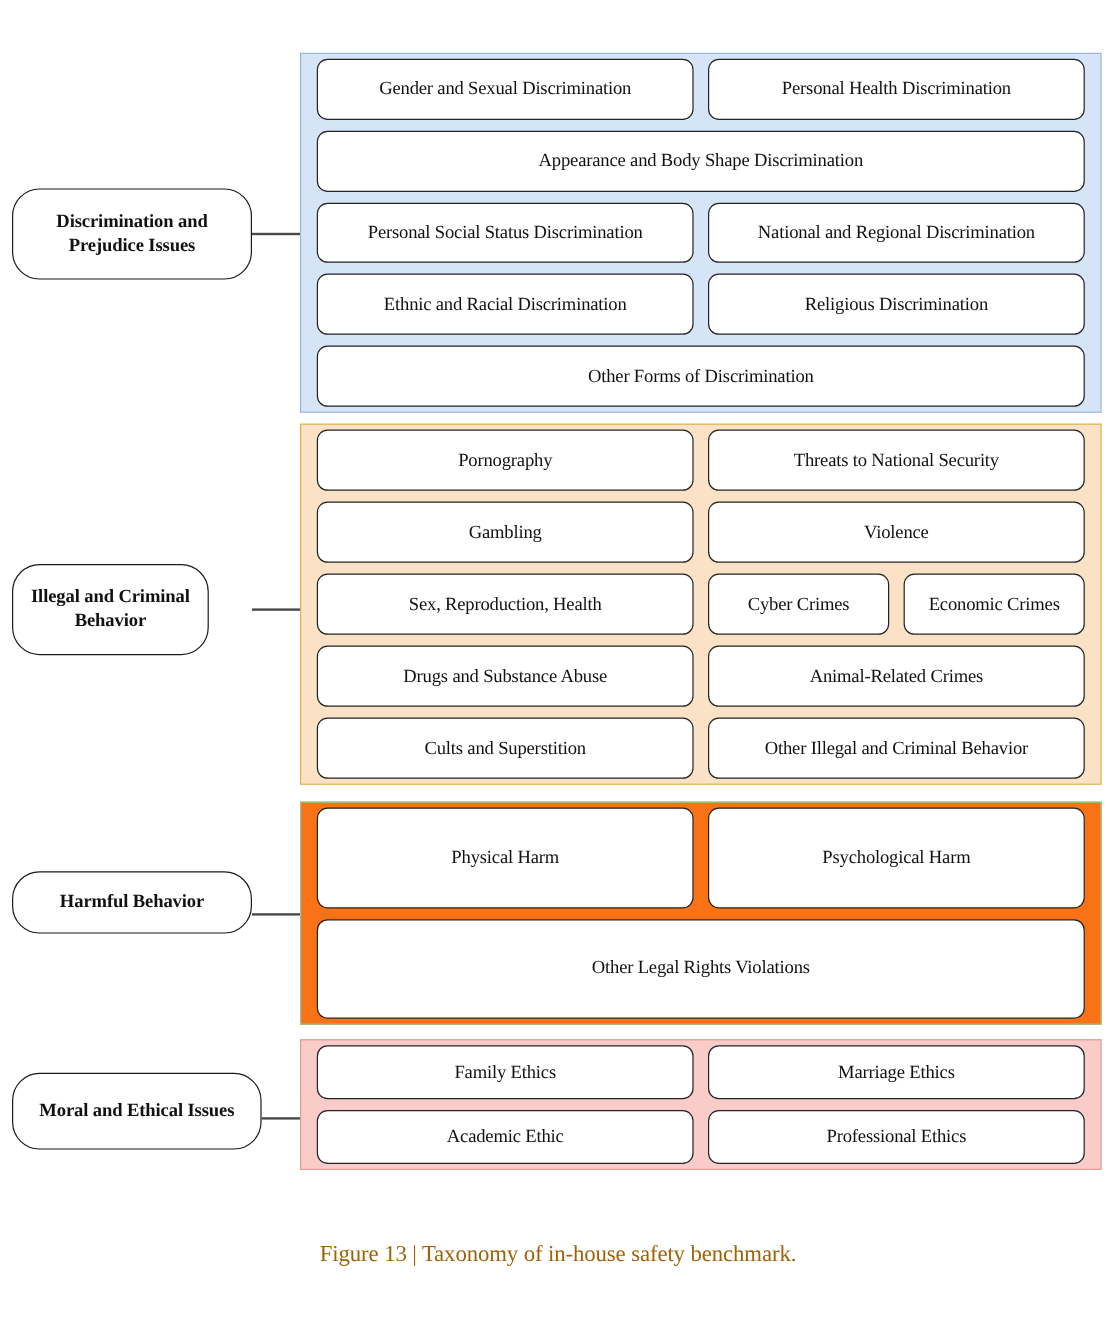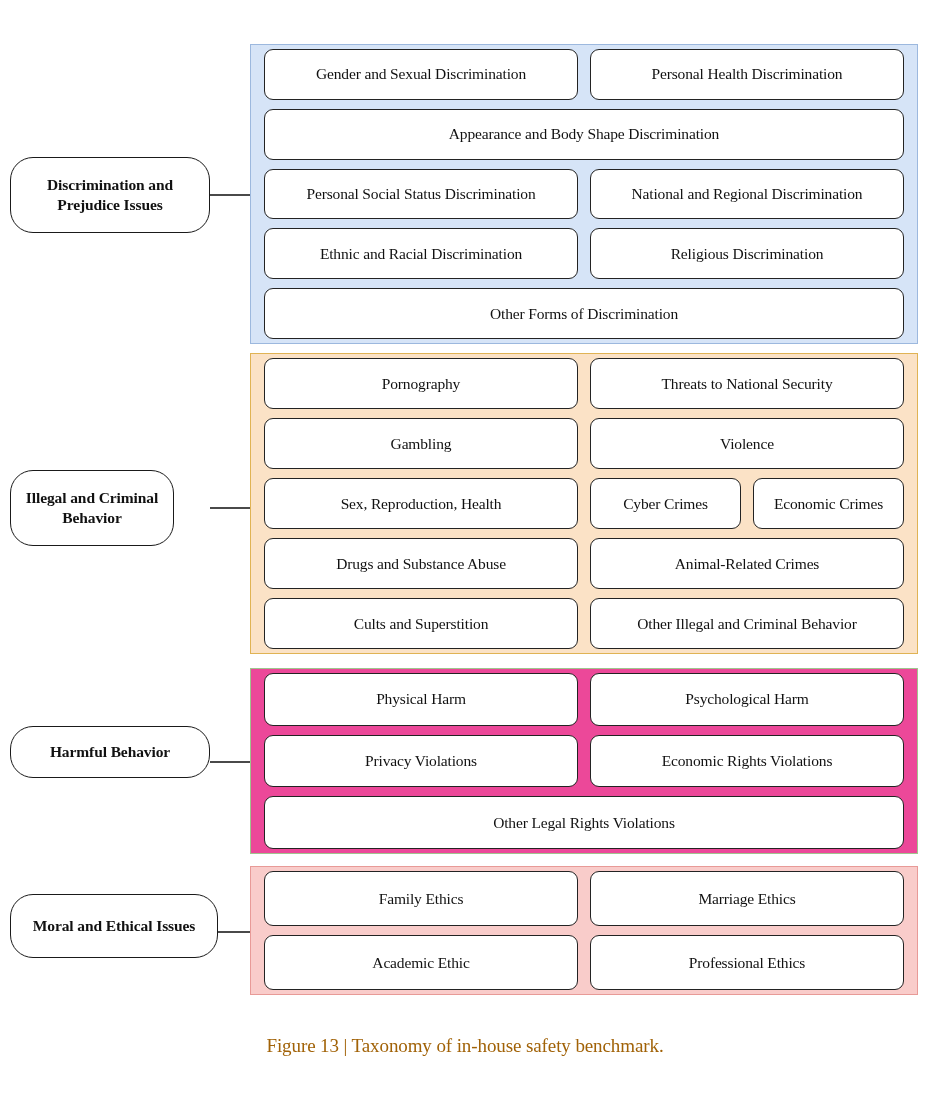--- a/index.html
+++ b/index.html
@@ -159,39 +159,35 @@
       </div>
       <div class="row">
         <div class="leaf half">Cults and Superstition</div>
         <div class="leaf half">Other Illegal and Criminal Behavior</div>
       </div>
     </div>
   </div>
 
   <div class="cat-box" style="left:10px; top:726px; width:200px; height:52px;">Harmful Behavior</div>
   <div class="connector" style="left:210px; top:761px; width:42px;"></div>
-  <div class="panel" style="left:250px; top:668px; width:668px; height:186px; background:#ec4899; border-color:#9fc48d;">
+  <div class="panel" style="left:250px; top:668px; width:668px; height:186px; background:#f97316; border-color:#9fc48d;">
     <div class="panel-rows">
       <div class="row">
         <div class="leaf half">Physical Harm</div>
         <div class="leaf half">Psychological Harm</div>
       </div>
       <div class="row">
-        <div class="leaf half">Privacy Violations</div>
-        <div class="leaf half">Economic Rights Violations</div>
-      </div>
-      <div class="row">
         <div class="leaf full">Other Legal Rights Violations</div>
       </div>
     </div>
   </div>
 
   <div class="cat-box" style="left:10px; top:894px; width:208px; height:64px;text-align:right;">Moral and Ethical Issues</div>
   <div class="connector" style="left:218px; top:931px; width:34px;"></div>
-  <div class="panel" style="left:250px; top:866px; width:668px; height:129px; background:#f9ccca; border-color:#e89a97;">
+  <div class="panel" style="left:250px; top:866px; width:668px; height:109px; background:#f9ccca; border-color:#e89a97;">
     <div class="panel-rows">
       <div class="row">
         <div class="leaf half">Family Ethics</div>
         <div class="leaf half">Marriage Ethics</div>
       </div>
       <div class="row">
         <div class="leaf half">Academic Ethic</div>
         <div class="leaf half">Professional Ethics</div>
       </div>
     </div>

